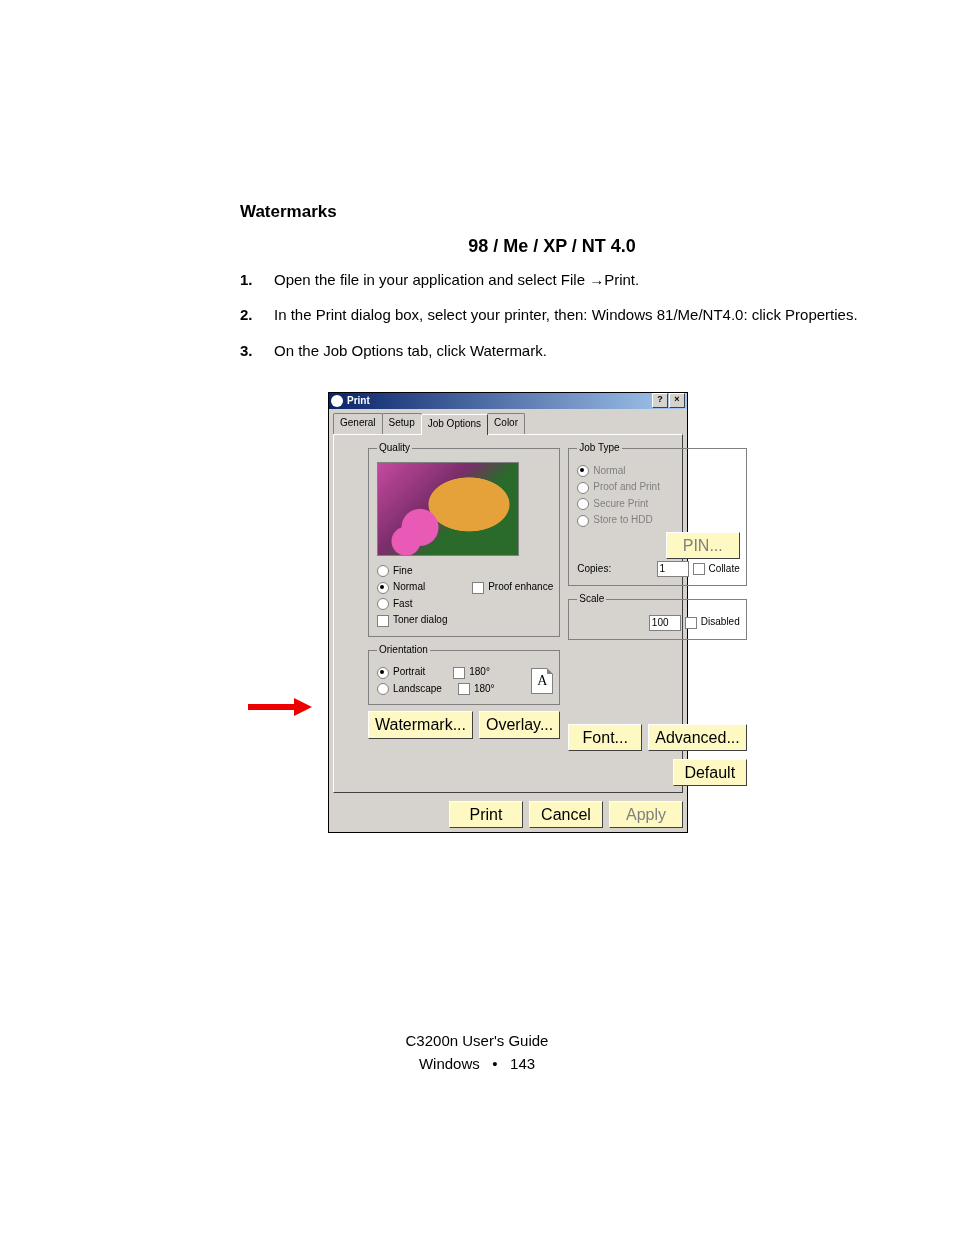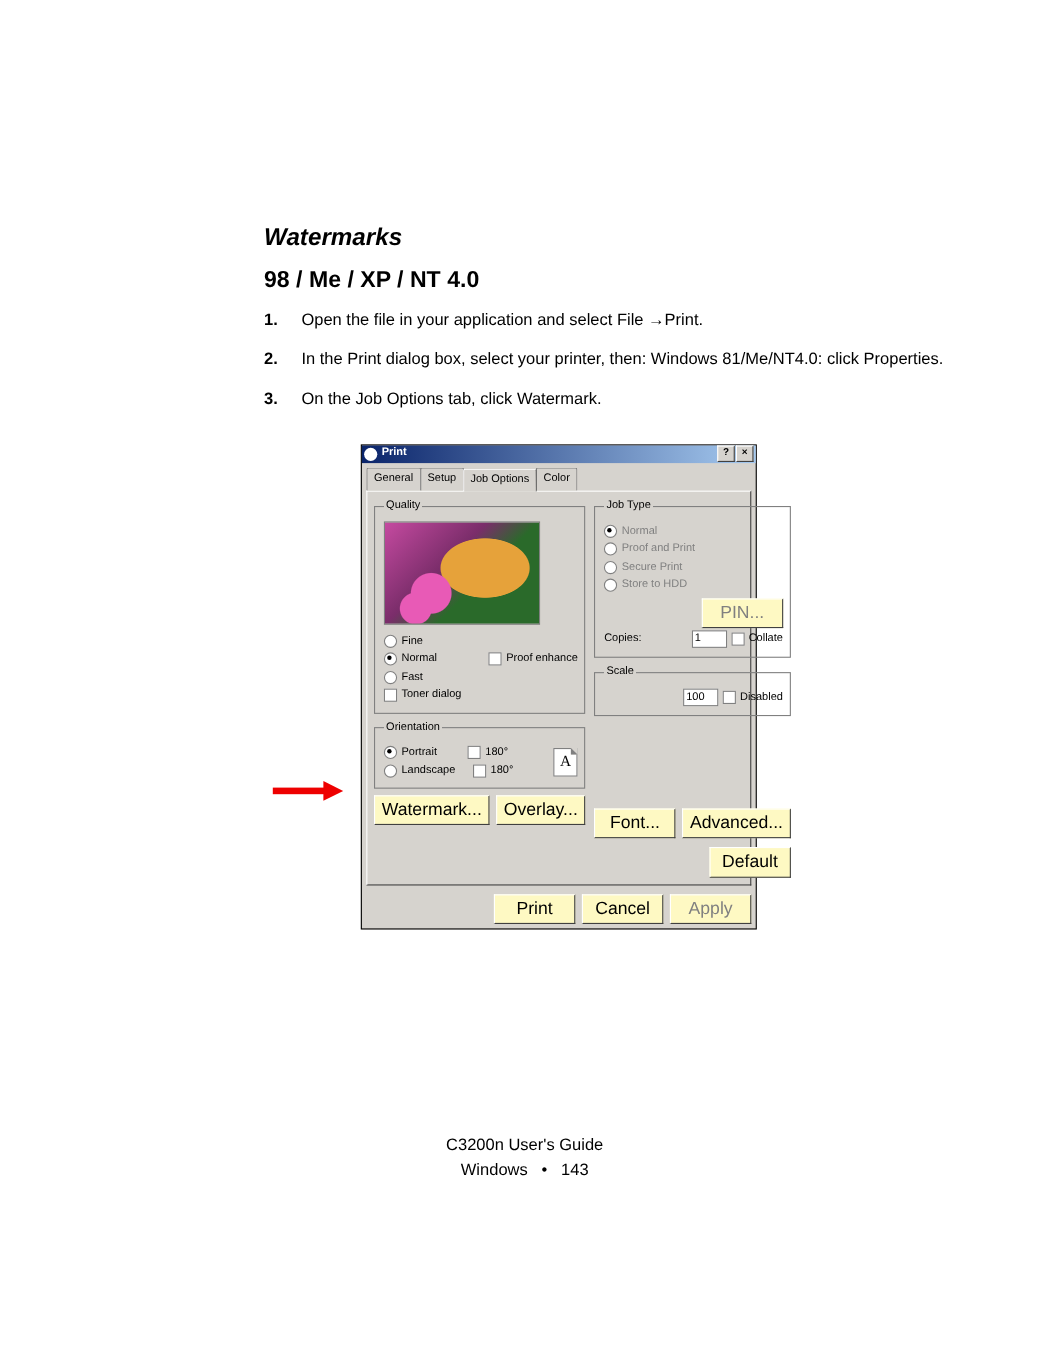--- a/index.html
+++ b/index.html
@@ -11,29 +11,29 @@
     height: 1235px;
     position: relative;
   }
   .page {
     padding: 200px 90px 0 240px;
     color: #000;
     font-size: 15px;
     line-height: 1.45;
   }
   h1 {
-    font-size: 22px;
+    font-size: 17px;
     font-weight: bold;
     margin: 0 0 8px 0;
-    font-style: italic;
   }
   h2 {
-    font-size: 21px;
+    font-size: 18px;
     font-weight: bold;
     margin: 0 0 10px 0;
+    text-align: center;
   }
   ol {
     list-style: none;
     padding: 0;
     margin: 0;
   }
   ol li {
     display: flex;
     margin-bottom: 4px;
   }
@@ -134,21 +134,21 @@
     top: 1px;
     padding-bottom: 4px;
   }
   .tabbody {
     margin: 0 4px 4px 4px;
     border: 1px solid #fff;
     border-right-color:#404040; border-bottom-color:#404040;
     padding: 6px;
     background: #d6d3ce;
   }
-  .cols { display: flex; gap: 8px; }
+  .cols { display: flex; gap: 8px; margin-left: 28px; }
   .col { flex: 1; }
 
   fieldset {
     border: 1px solid #808080;
     border-top-color:#808080;
     margin: 0 0 6px 0;
     padding: 6px 6px 6px 8px;
     position: relative;
   }
   fieldset legend {

